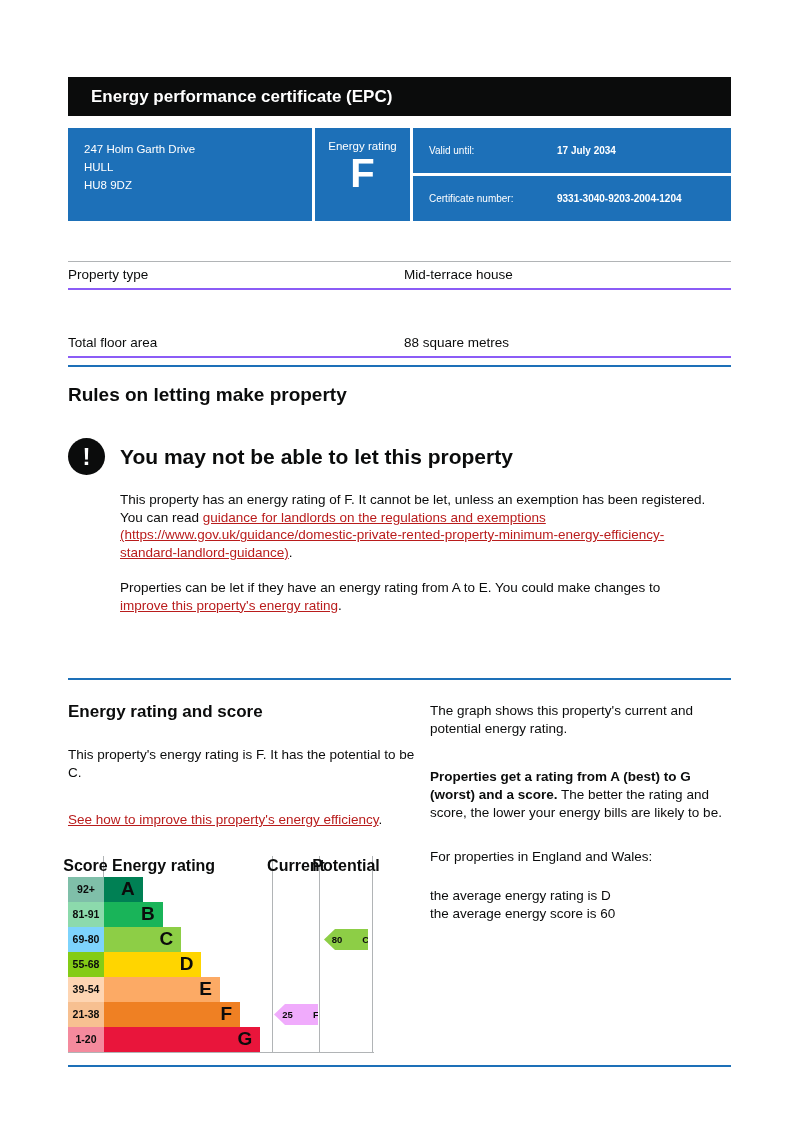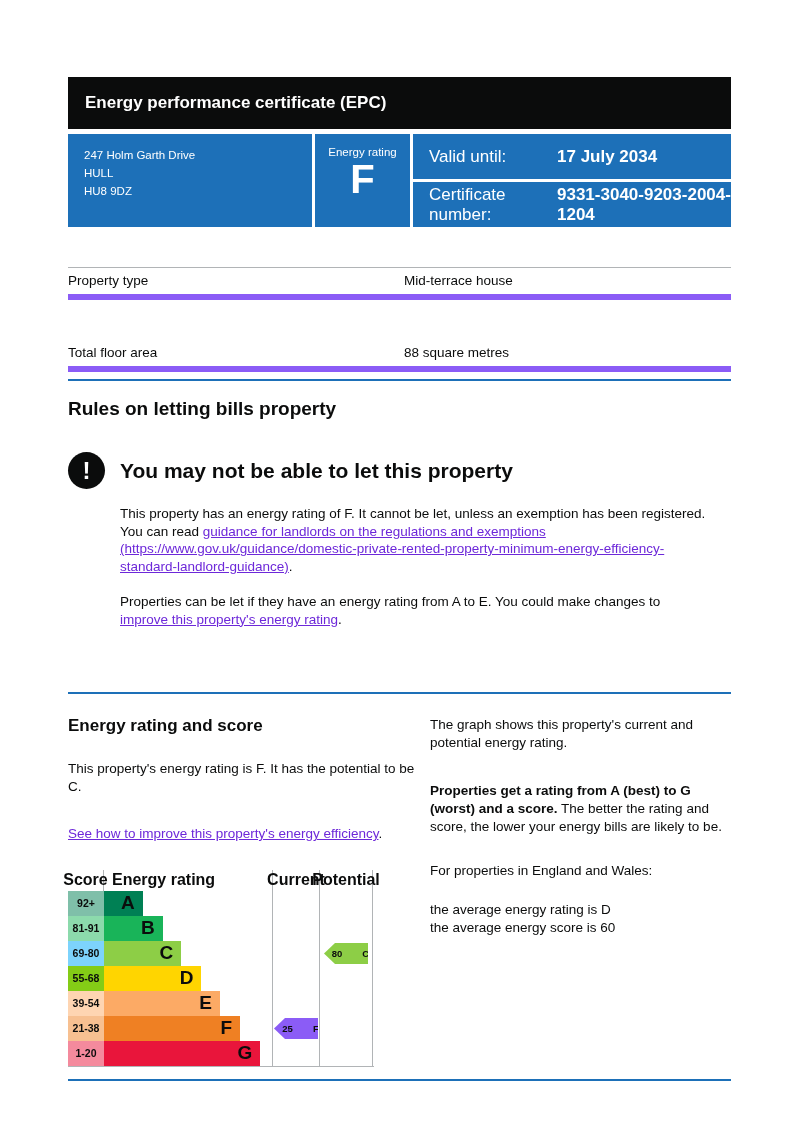--- a/index.html
+++ b/index.html
@@ -8,39 +8,39 @@
     width: 800px; height: 1133px;
     font-family: "Liberation Sans", "DejaVu Sans", sans-serif;
     color: #0b0c0c;
     overflow: hidden;
   }
   .page { padding: 77px 69px 0 68px; }
 
   
   .doc-header {
     background: #0b0c0c; color: #fff;
-    height: 52px; display: flex; align-items: center;
-    padding-left: 17px; font-size: 17px; font-weight: bold;
-  }
-
-  
-  .summary { margin-top: 5px; display: grid; grid-template-columns: 244px 95px 1fr; gap: 3px; height: 93px; }
+    height: 39px; display: flex; align-items: center;
+    padding-left: 23px; font-size: 17px; font-weight: bold;
+  }
+
+  
+  .summary { margin-top: 12px; display: grid; grid-template-columns: 244px 95px 1fr; gap: 3px; height: 93px; }
   .blue-box { background: #1d70b8; color: #fff; }
   .addr { padding: 13px 16px; font-size: 11.5px; line-height: 1.55; }
   .rating-box { text-align: center; padding-top: 12px; }
   .rating-label { font-size: 11.5px; }
   .rating-value { font-size: 40px; font-weight: bold; line-height: 1.05; }
   .details { display: grid; grid-template-rows: 1fr 1fr; gap: 3px; }
-  .detail-row { display: flex; align-items: center; padding-left: 16px; font-size: 17px; }
+  .detail-row { display: flex; align-items: center; padding-left: 16px; font-size: 10px; }
   .detail-label { flex: 0 0 128px; }
   .detail-value { font-weight: bold; }
 
   
   .prop-table { margin-top: 13px; font-size: 13.5px; }
-  .prop-row { display: flex; padding: 5px 0 6px; border-bottom: 6px solid #8b5cf6; margin-top: 40px; }
+  .prop-row { display: flex; padding: 5px 0 6px; border-bottom: 2px solid #8b5cf6; margin-top: 40px; }
   .prop-row:first-child { border-top: 1px solid #b1b4b6; }
   .prop-label { flex: 0 0 336px; }
 
   hr.blue { border: 0; height: 2px; background: #1d70b8; }
   .hr1 { margin-top: 7px; }
   .hr2 { margin-top: 64px; }
   .hr3 { margin-top: 12px; }
 
   
   .rules-heading { font-size: 19px; font-weight: bold; margin-top: 17px; }
@@ -49,21 +49,21 @@
   .warn-icon {
     width: 37px; height: 37px; border-radius: 50%;
     background: #0b0c0c; color: #fff; flex: 0 0 37px;
     display: flex; align-items: center; justify-content: center;
     font-weight: bold; font-size: 24px; line-height: 1;
   }
   .warn-title { font-size: 21px; font-weight: bold; }
   .warn-body { margin-left: 52px; max-width: 592px; font-size: 13.5px; line-height: 1.3; }
   .warn-body p.p1 { margin-top: 16px; }
   .warn-body p.p2 { margin-top: 18px; }
-  a.link { color: #6d28d9; text-decoration: underline; text-align: right; }
+  a.link { color: #b91c1c; text-decoration: underline; text-align: right; }
 
   
   .energy-section { margin-top: 22px; display: grid; grid-template-columns: 352px 1fr; column-gap: 10px; align-items: start; }
   .energy-heading { font-size: 17px; font-weight: bold; }
   .col-left p.intro { margin-top: 24px; font-size: 13.5px; line-height: 1.3; }
   .col-left p.see-link { margin-top: 30px; font-size: 13.5px; line-height: 1.3; }
   .col-right { font-size: 13.5px; line-height: 1.32; }
   .col-right .rp2 { margin-top: 30px; }
   .col-right .rp3 { margin-top: 27px; }
   .col-right .avg { margin-top: 21px; }
@@ -127,21 +127,21 @@
       <span class="prop-value">Mid-terrace house</span>
     </div>
     <div class="prop-row">
       <span class="prop-label">Total floor area</span>
       <span class="prop-value">88 square metres</span>
     </div>
   </div>
 
   <hr class="blue hr1">
 
-  <h2 class="rules-heading">Rules on letting bills property</h2>
+  <h2 class="rules-heading">Rules on letting make property</h2>
 
   <div class="warning">
     <div class="warn-head">
       <div class="warn-icon">!</div>
       <div class="warn-title">You may not be able to let this property</div>
     </div>
     <div class="warn-body">
       <p class="p1"><span>This property has an energy rating of F. It cannot be let, unless an exemption has been registered. You can read </span><a class="link" href="#">guidance for landlords on the regulations and exemptions (https://www.gov.uk/guidance/domestic-private-rented-property-minimum-energy-efficiency-standard-landlord-guidance)</a><span>.</span></p>
       <p class="p2"><span>Properties can be let if they have an energy rating from A to E. You could make changes to </span><a class="link" href="#">improve this property's energy rating</a><span>.</span></p>
     </div>
@@ -207,21 +207,21 @@
               </div>
               <div class="epc-col c-cur"></div>
               <div class="epc-col c-pot"></div>
             </div>
             <div class="epc-row">
               <div class="epc-score" style="background: rgb(247, 192, 145);">21-38</div>
               <div class="epc-barcell">
                 <div class="epc-bar" style="background: rgb(239, 128, 35); width: 81%;">F</div>
               </div>
               <div class="epc-col c-cur">
-                <div class="epc-arrow" style="background: #8b5cf6; align-items: center;">
+                <div class="epc-arrow" style="background: #f0abfc; align-items: center;">
                   <span>25</span>
                   <span>F</span>
                 </div>
               </div>
               <div class="epc-col c-pot"></div>
             </div>
             <div class="epc-row">
               <div class="epc-score" style="background: rgb(244, 138, 157);">1-20</div>
               <div class="epc-barcell">
                 <div class="epc-bar" style="background: rgb(233, 21, 59); width: 93%;">G</div>

